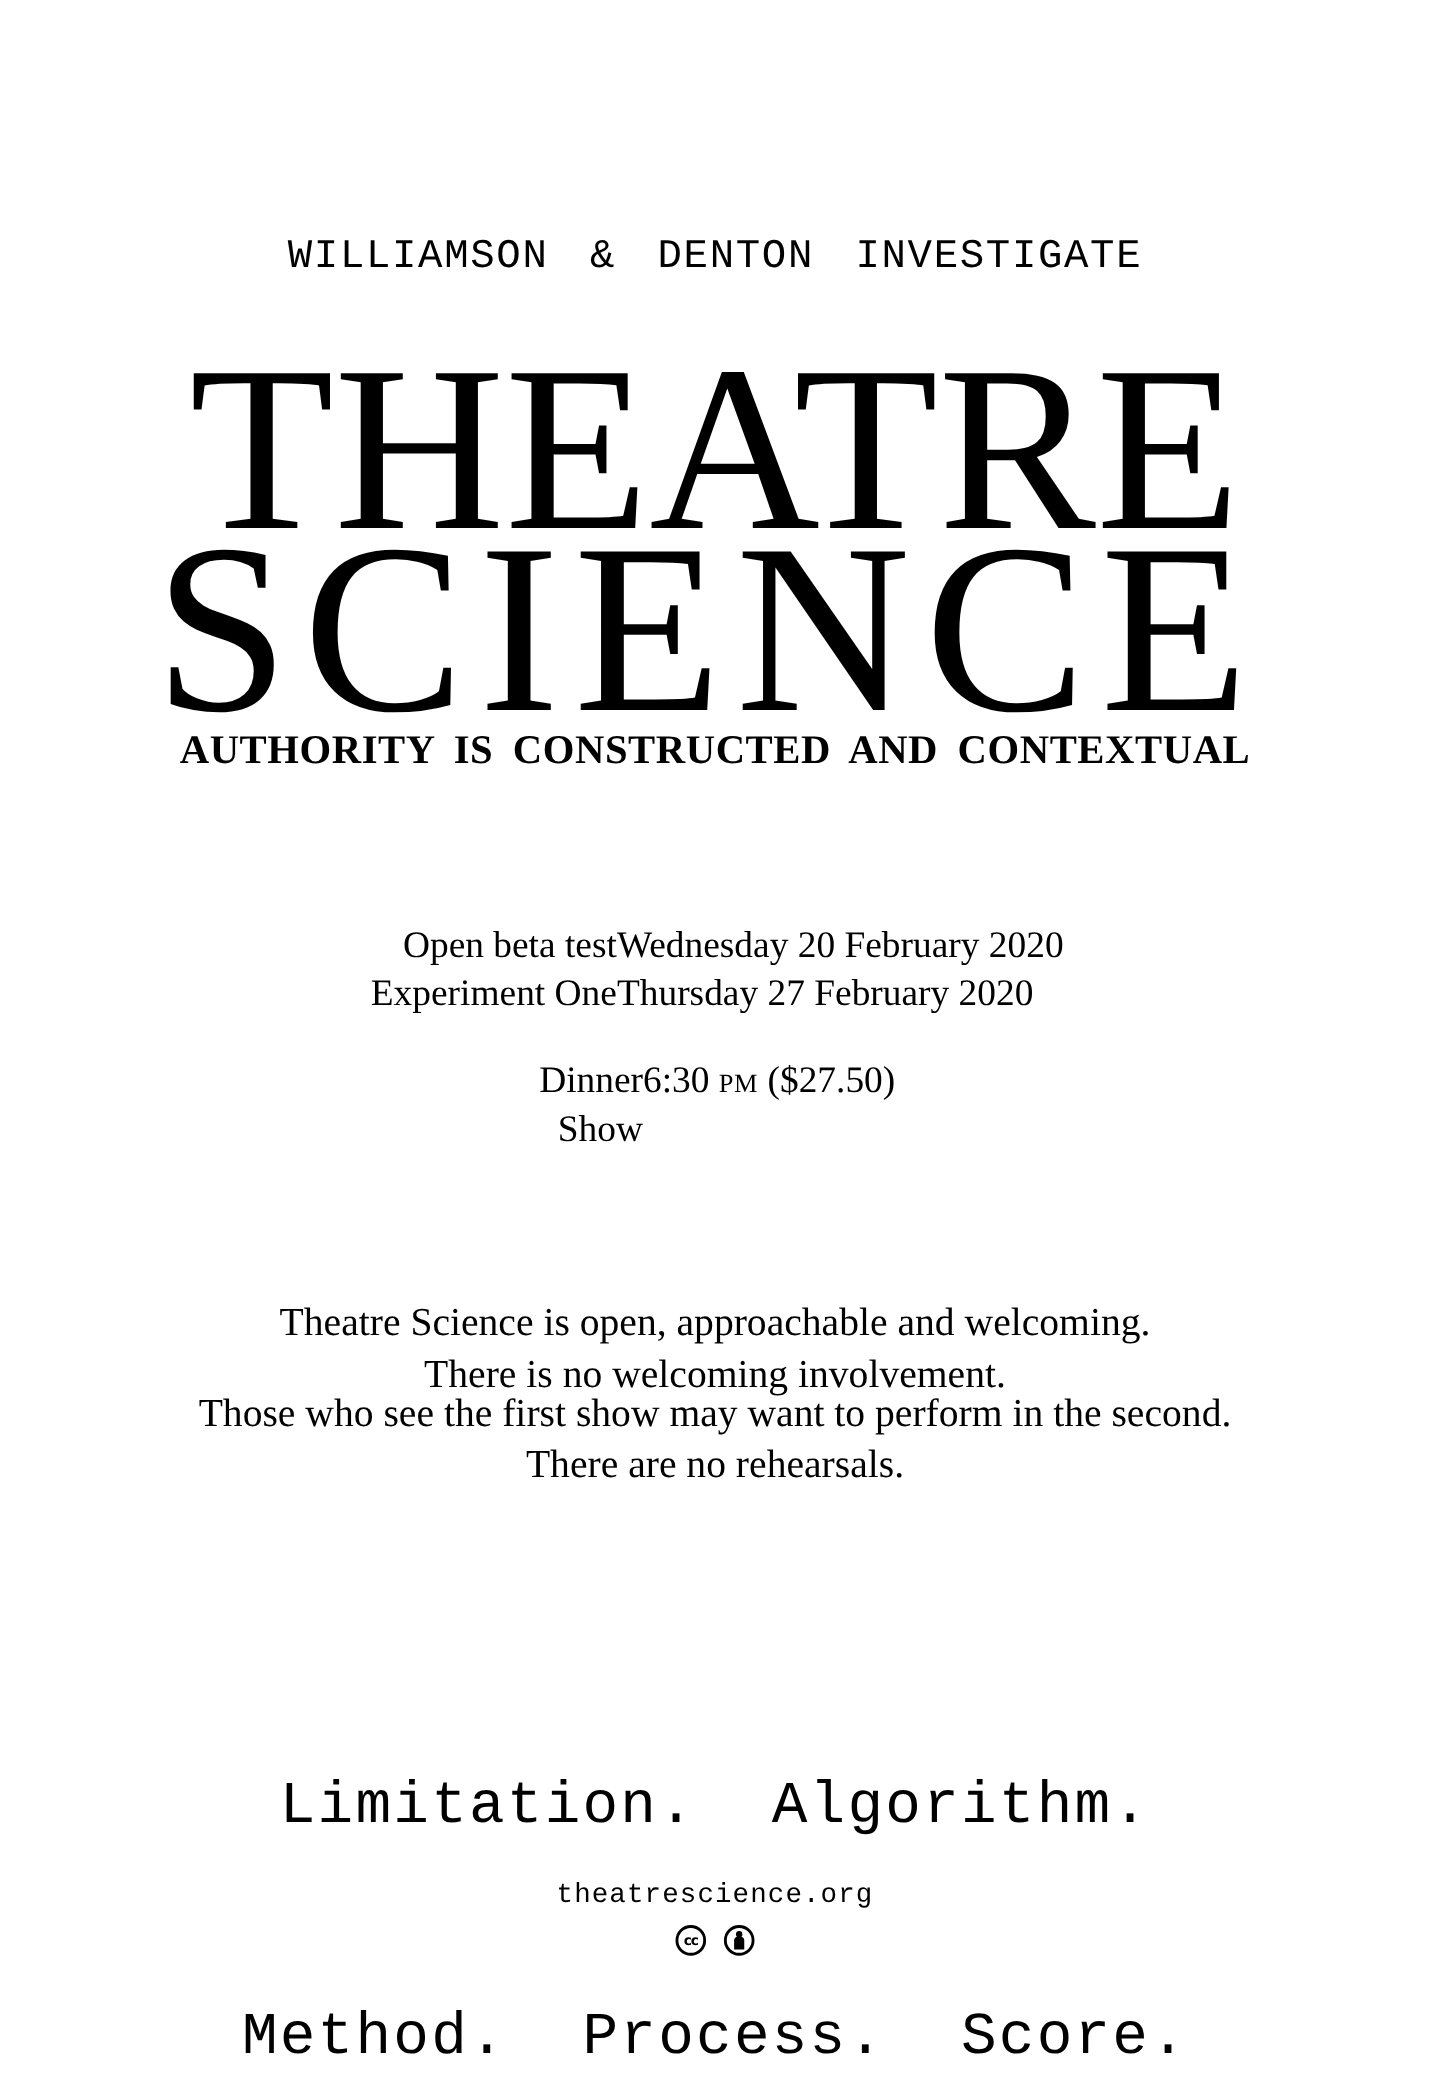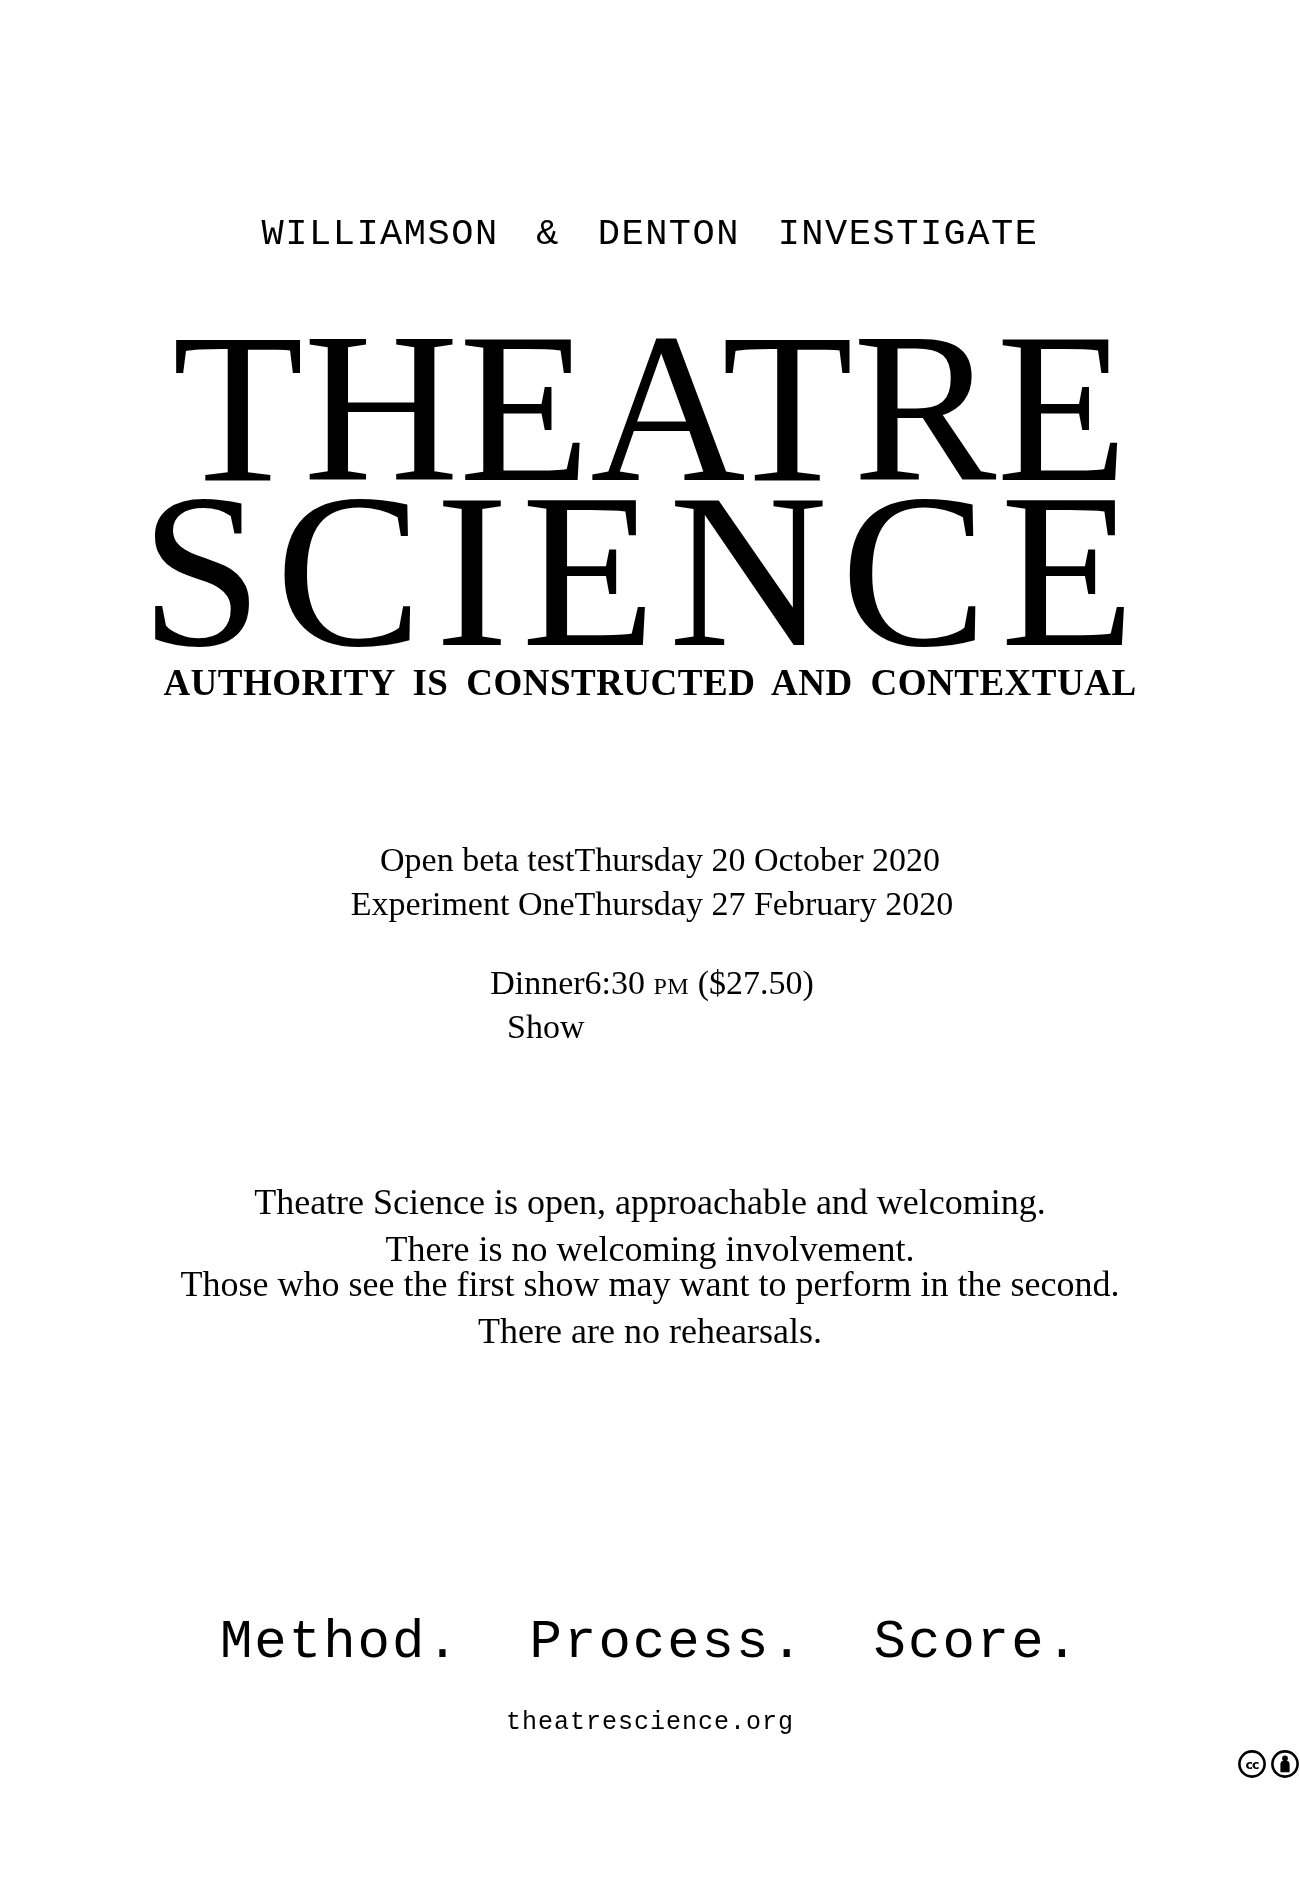--- a/index.html
+++ b/index.html
@@ -88,41 +88,41 @@
     font-family: "Liberation Mono", monospace;
     font-size: 25px;
     letter-spacing: 1px;
   }
   #license {
     position: absolute;
     left: 0;
     top: 1749px;
     width: 100%;
     display: flex;
-    justify-content: flex-end;
-    gap: 3px;
+    justify-content: center;
+    gap: 14px;
   }
   .badge { width: 30px; height: 30px; display: block; }
 </style>
 </head>
 <body>
 
 <div>
 
   <div id="kicker" class="abs">WILLIAMSON &amp; DENTON INVESTIGATE</div>
 
   <div id="title1" class="abs">THEATRE</div>
 
   <div id="title2" class="abs">SCIENCE</div>
 
   <div id="subtitle" class="abs">AUTHORITY IS CONSTRUCTED AND CONTEXTUAL</div>
 
   <div id="schedule" class="duo">
     <div class="lbl">Open beta test</div>
-    <div class="val">Thursday 20 October 2020</div>
+    <div class="val">Wednesday 20 February 2020</div>
     <div class="lbl">Experiment One</div>
     <div class="val">Thursday 27 February 2020</div>
   </div>
 
   <div id="pricing" class="duo">
     <div class="lbl">Dinner</div>
     <div class="val"><span>6:30</span> <span class="sc">pm</span> <span>($27.50)</span></div>
     <div class="lbl">Show</div>
   </div>
 
@@ -130,20 +130,21 @@
     <div>Theatre Science is open, approachable and welcoming.</div>
     <div>There is no welcoming involvement.</div>
   </div>
 
   <div id="para2" class="para">
     <div>Those who see the first show may want to perform in the second.</div>
     <div>There are no rehearsals.</div>
   </div>
 
   <div id="keywords">
+    <div>Limitation.  Algorithm.</div>
     <div>Method.  Process.  Score.</div>
   </div>
 
   <div id="website" class="abs">theatrescience.org</div>
 
   <div id="license">
     <svg class="badge" viewBox="0 0 30 30">
       <circle cx="15" cy="15" r="12.6" fill="none" stroke="#000000" stroke-width="2.6"></circle>
       <text x="15" y="19.6" text-anchor="middle" font-family="DejaVu Sans, sans-serif" font-weight="bold" font-size="12.5" letter-spacing="-1" fill="#000000">cc</text>
     </svg>

